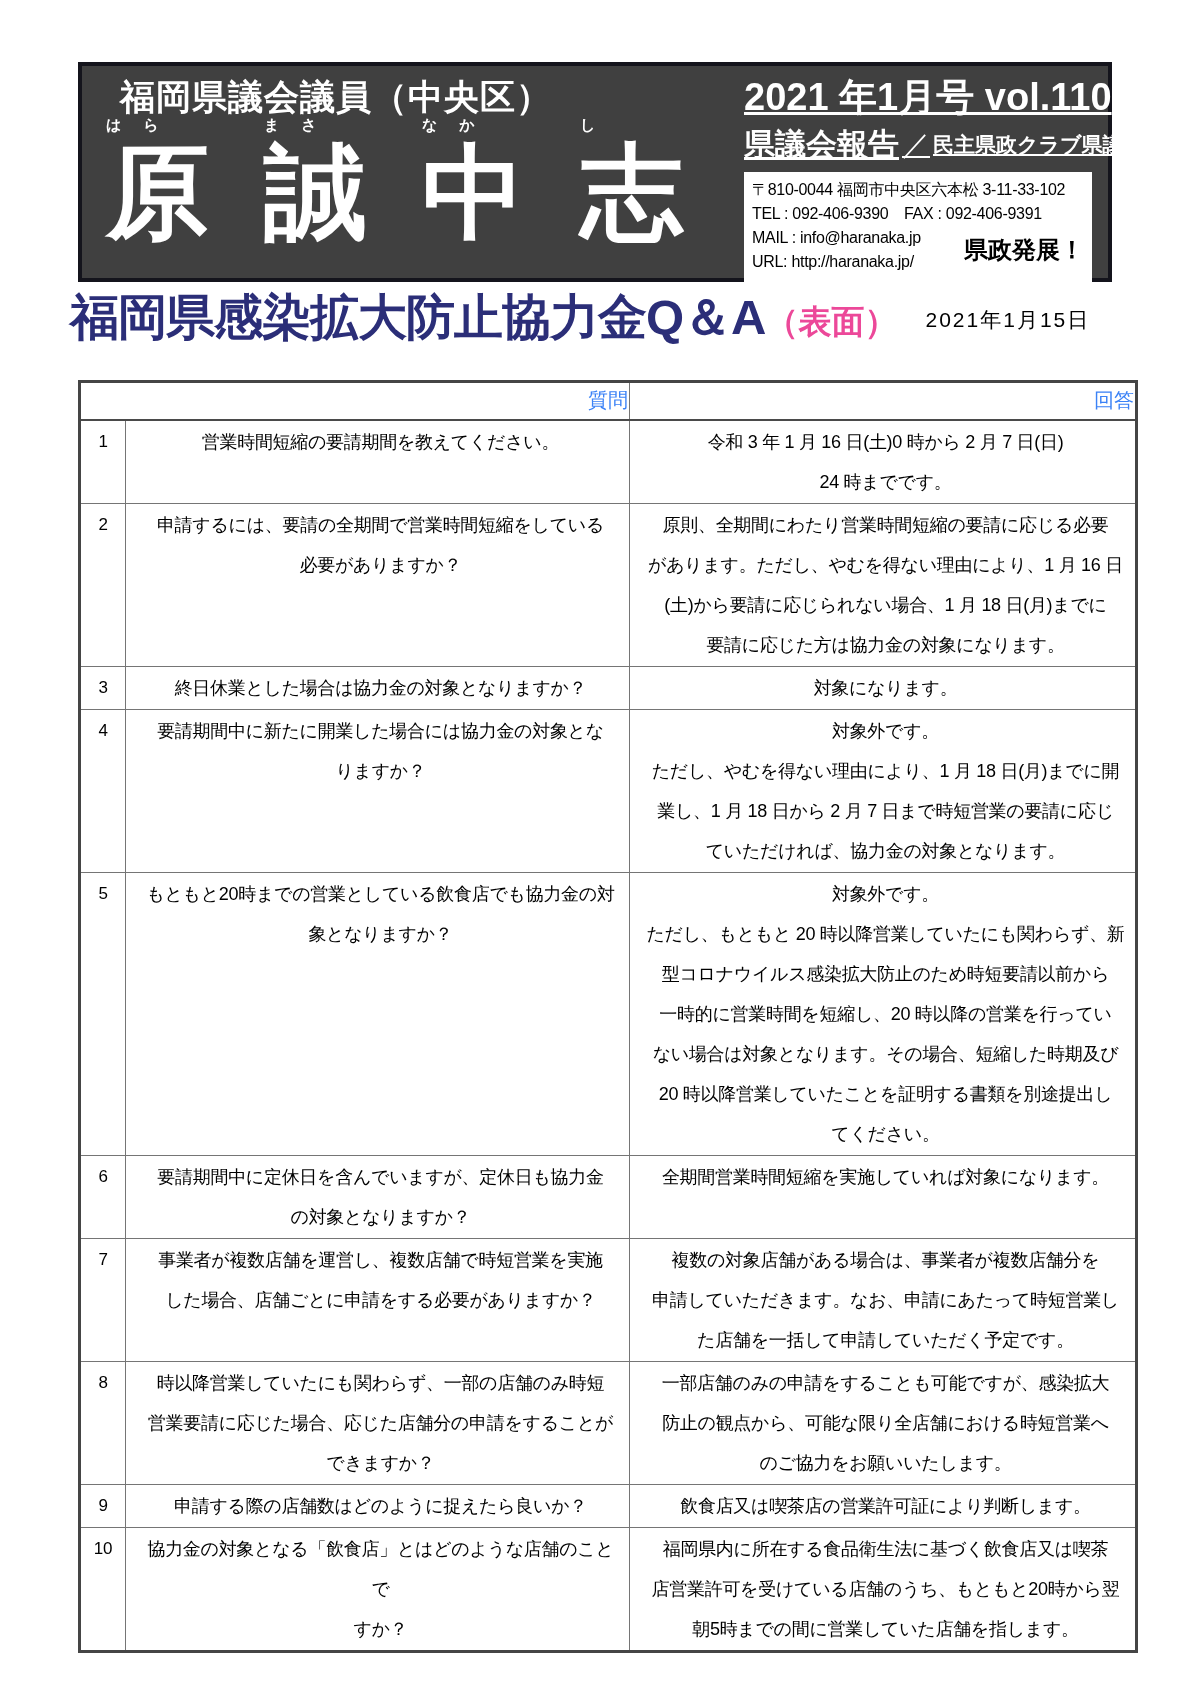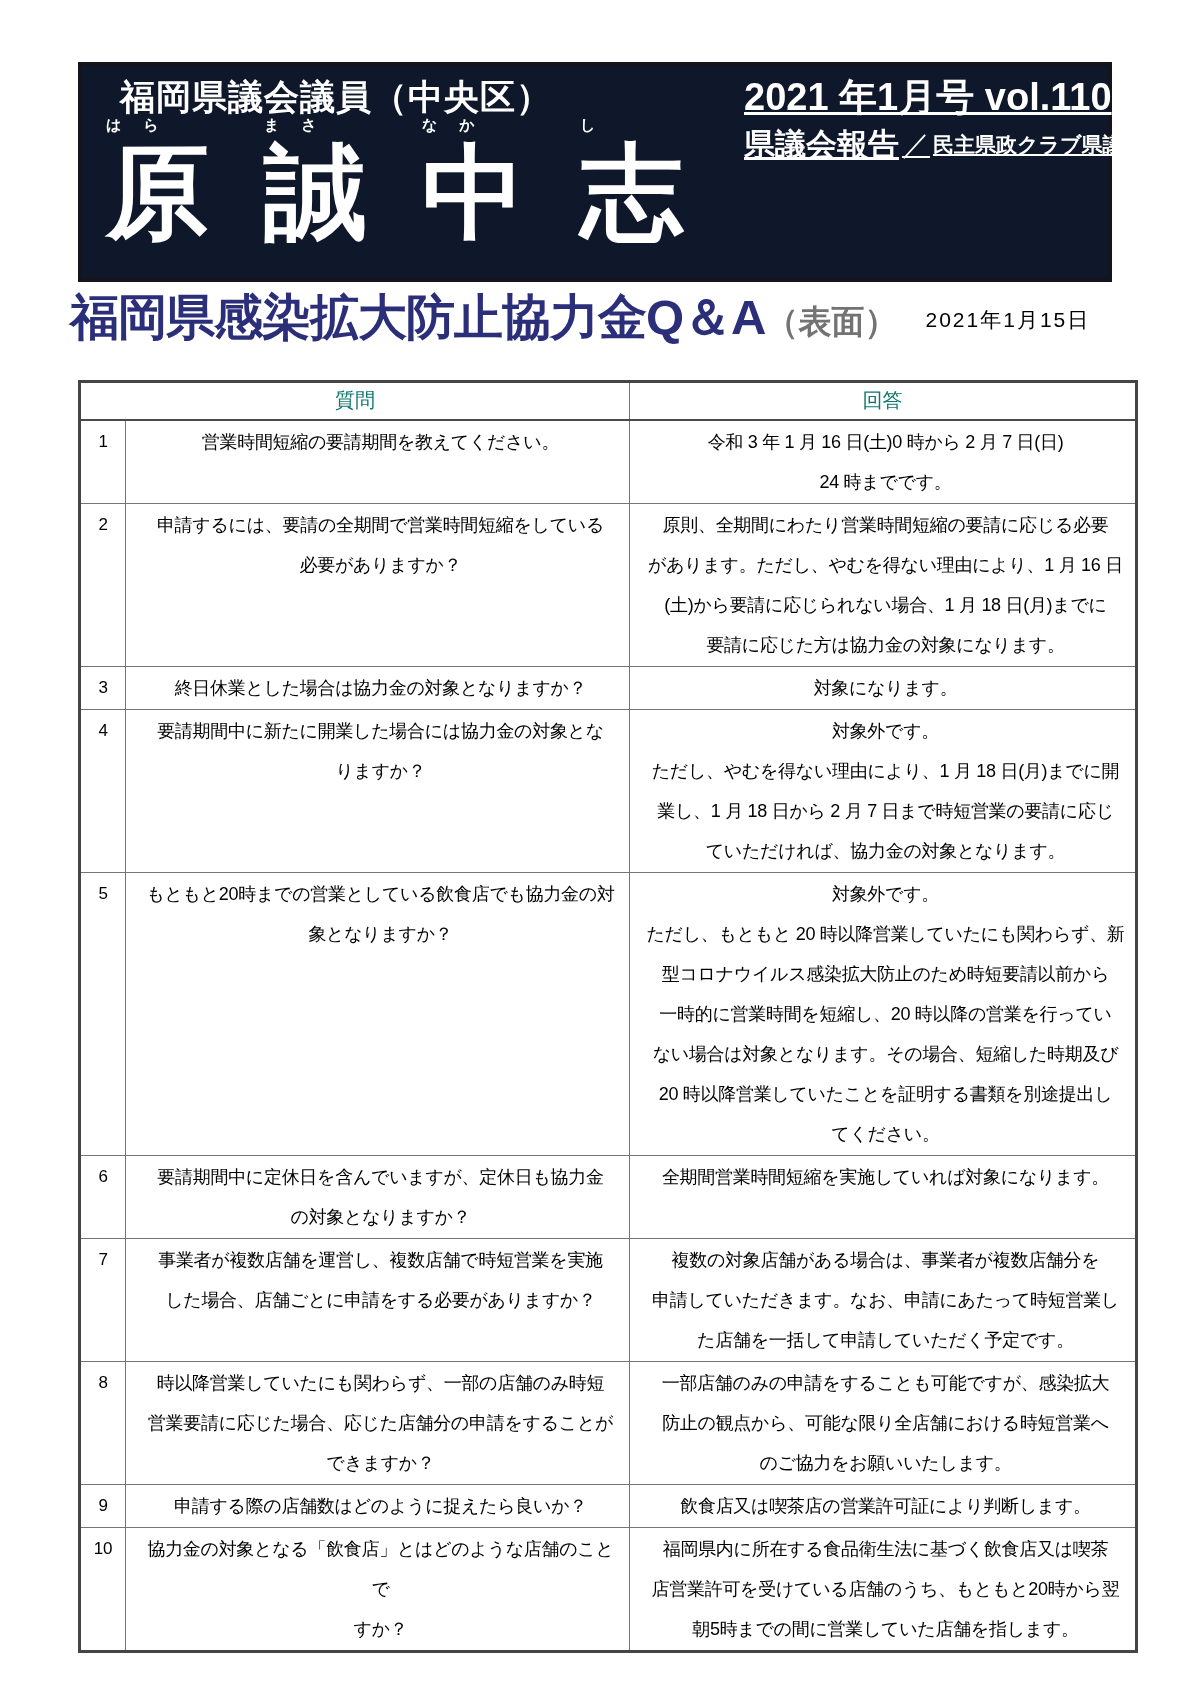--- a/index.html
+++ b/index.html
@@ -9,21 +9,21 @@
     position: relative;
     background: #ffffff;
     font-family: "Liberation Sans", "DejaVu Sans", sans-serif;
     color: #000;
   }
 
   
   .banner {
     position: absolute; left: 78px; top: 62px;
     width: 1034px; height: 220px;
-    background: #0f172a;
+    background: #404040;
     border: 4px solid #14141c;
   }
   .office-title {
     position: absolute; left: 38px; top: 8px;
     font-size: 35px; font-weight: 800; color: #fff;
     letter-spacing: 1px; white-space: nowrap;
   }
   .name-row { position: absolute; left: 24px; top: 50px; display: flex; }
   .name-char { width: 158px; display: flex; flex-direction: column; align-items: flex-start; }
   .furigana {
@@ -49,34 +49,34 @@
     position: absolute; right: 8px; bottom: 16px;
     font-size: 24px; font-weight: 900; color: #000; white-space: nowrap;
   }
 
   
   .title-row { position: absolute; left: 70px; top: 286px; display: flex; align-items: flex-start; }
   .page-title {
     font-size: 49px; font-weight: 900; color: #2b2e78;
     letter-spacing: -1px; white-space: nowrap; line-height: 1.3;
   }
-  .title-suffix { font-size: 33px; font-weight: 900; color: #737373; margin-top: 14px; white-space: nowrap; }
+  .title-suffix { font-size: 33px; font-weight: 900; color: #ec4899; margin-top: 14px; white-space: nowrap; }
   .doc-date { font-size: 21px; color: #000; margin: 20px 5px 0 28px; letter-spacing: 2px; white-space: nowrap; }
 
   
   .qa-table {
     position: absolute; left: 78px; top: 380px;
     width: 1057px;
     border-collapse: collapse; table-layout: fixed;
     border: 3px solid #454545;
   }
   .qa-table th, .qa-table td { border: 1px solid #757575; }
   .qa-table thead th {
-    font-size: 20px; font-weight: 400; color: #0f766e;
-    height: 38px; text-align: center; border-bottom: 2px solid #4a4a4a;
+    font-size: 20px; font-weight: 400; color: #3b82f6;
+    height: 38px; text-align: right; border-bottom: 2px solid #4a4a4a;
   }
   .qa-table td { vertical-align: top; font-size: 18px; line-height: 40px; letter-spacing: -0.3px; text-align: center; }
   td.no { text-align: center; font-size: 17px; padding-top: 1px; }
   td.q  { white-space: pre-line; padding: 1px 8px 1px 14px; }
   td.a  { white-space: pre-line; padding: 1px 6px 1px 12px; }
 </style>
 </head>
 <body>
 
 <div class="banner">
@@ -100,20 +100,27 @@
       <span class="kanji">志</span>
     </div>
   </div>
 
   <div class="banner-right">
     <div class="issue">2021 年1月号 vol.110</div>
     <div class="report-line">
       <span class="report-label">県議会報告</span>
       <span class="separator">／</span>
       <span class="club-label">民主県政クラブ県議団</span>
+    </div>
+    <div class="contact-box">
+      <div class="contact-line">〒810-0044 福岡市中央区六本松 3-11-33-102</div>
+      <div class="contact-line">TEL : 092-406-9390　FAX : 092-406-9391</div>
+      <div class="contact-line">MAIL : info@haranaka.jp</div>
+      <div class="contact-line">URL: http://haranaka.jp/</div>
+      <div class="slogan">県政発展！</div>
     </div>
   </div>
 </div>
 
 <div class="title-row">
   <span class="page-title">福岡県感染拡大防止協力金Q＆A</span>
   <span class="title-suffix">（表面）</span>
   <span class="doc-date">2021年1月15日</span>
 </div>
 

